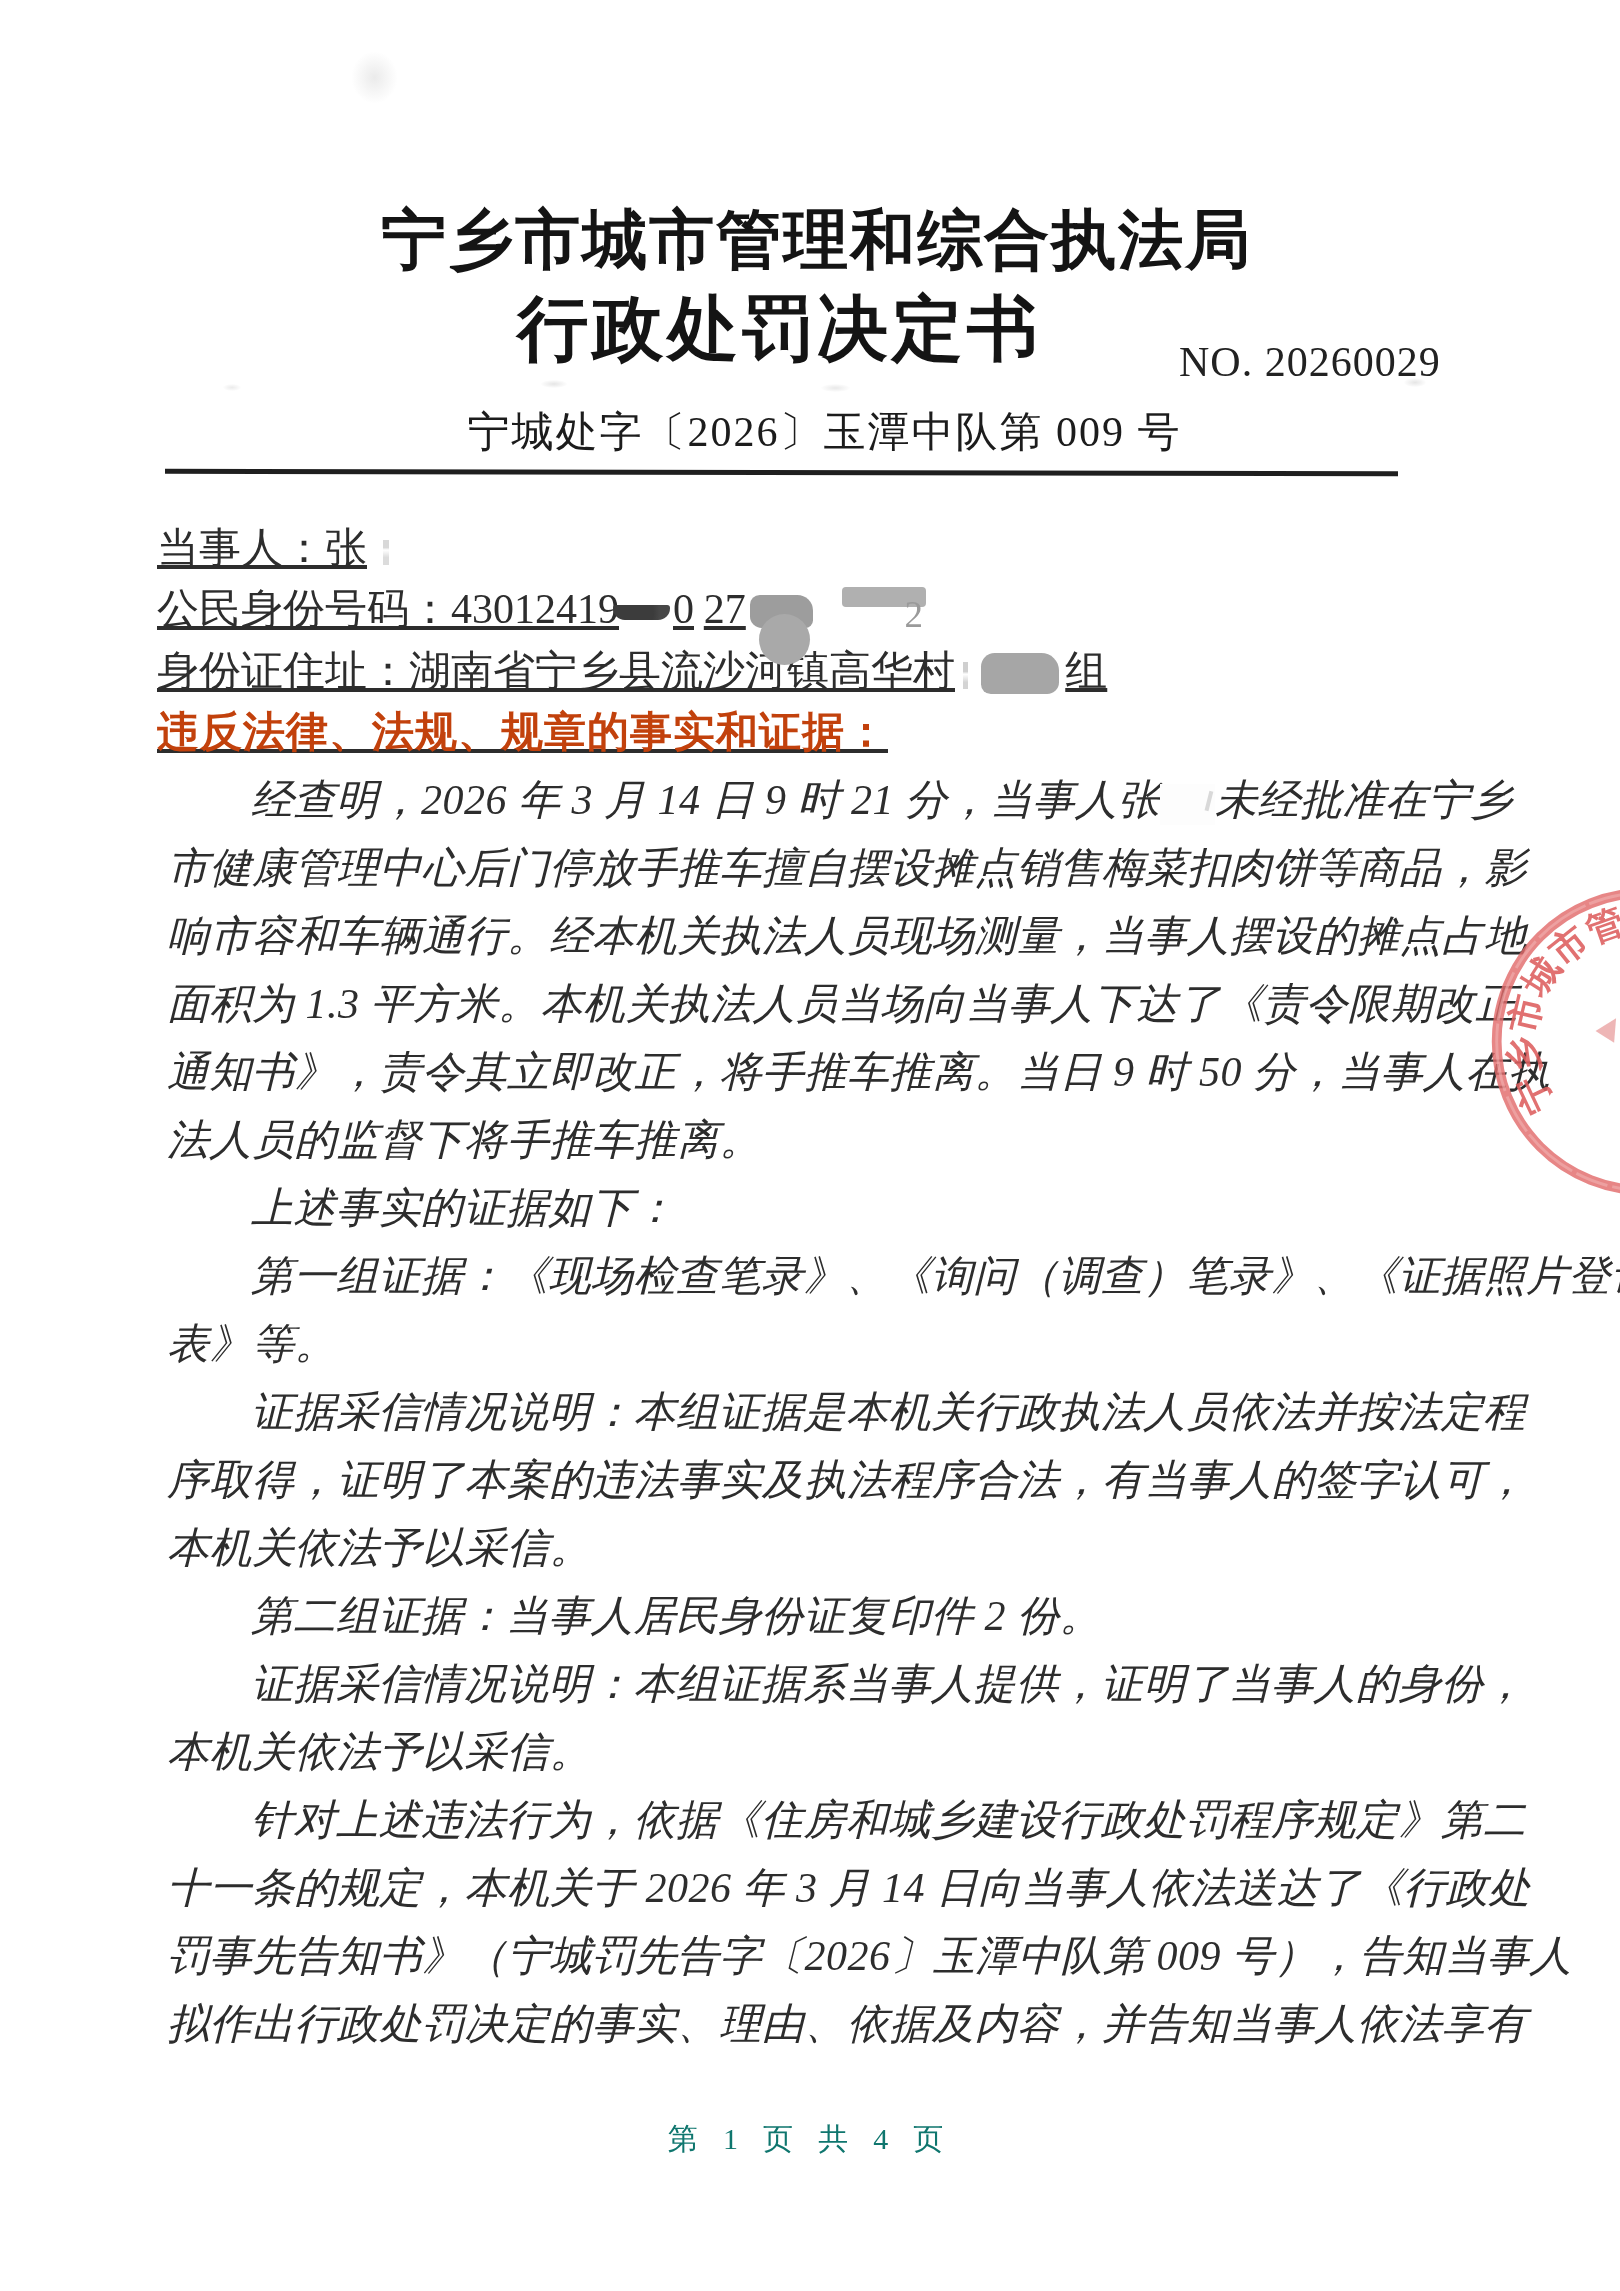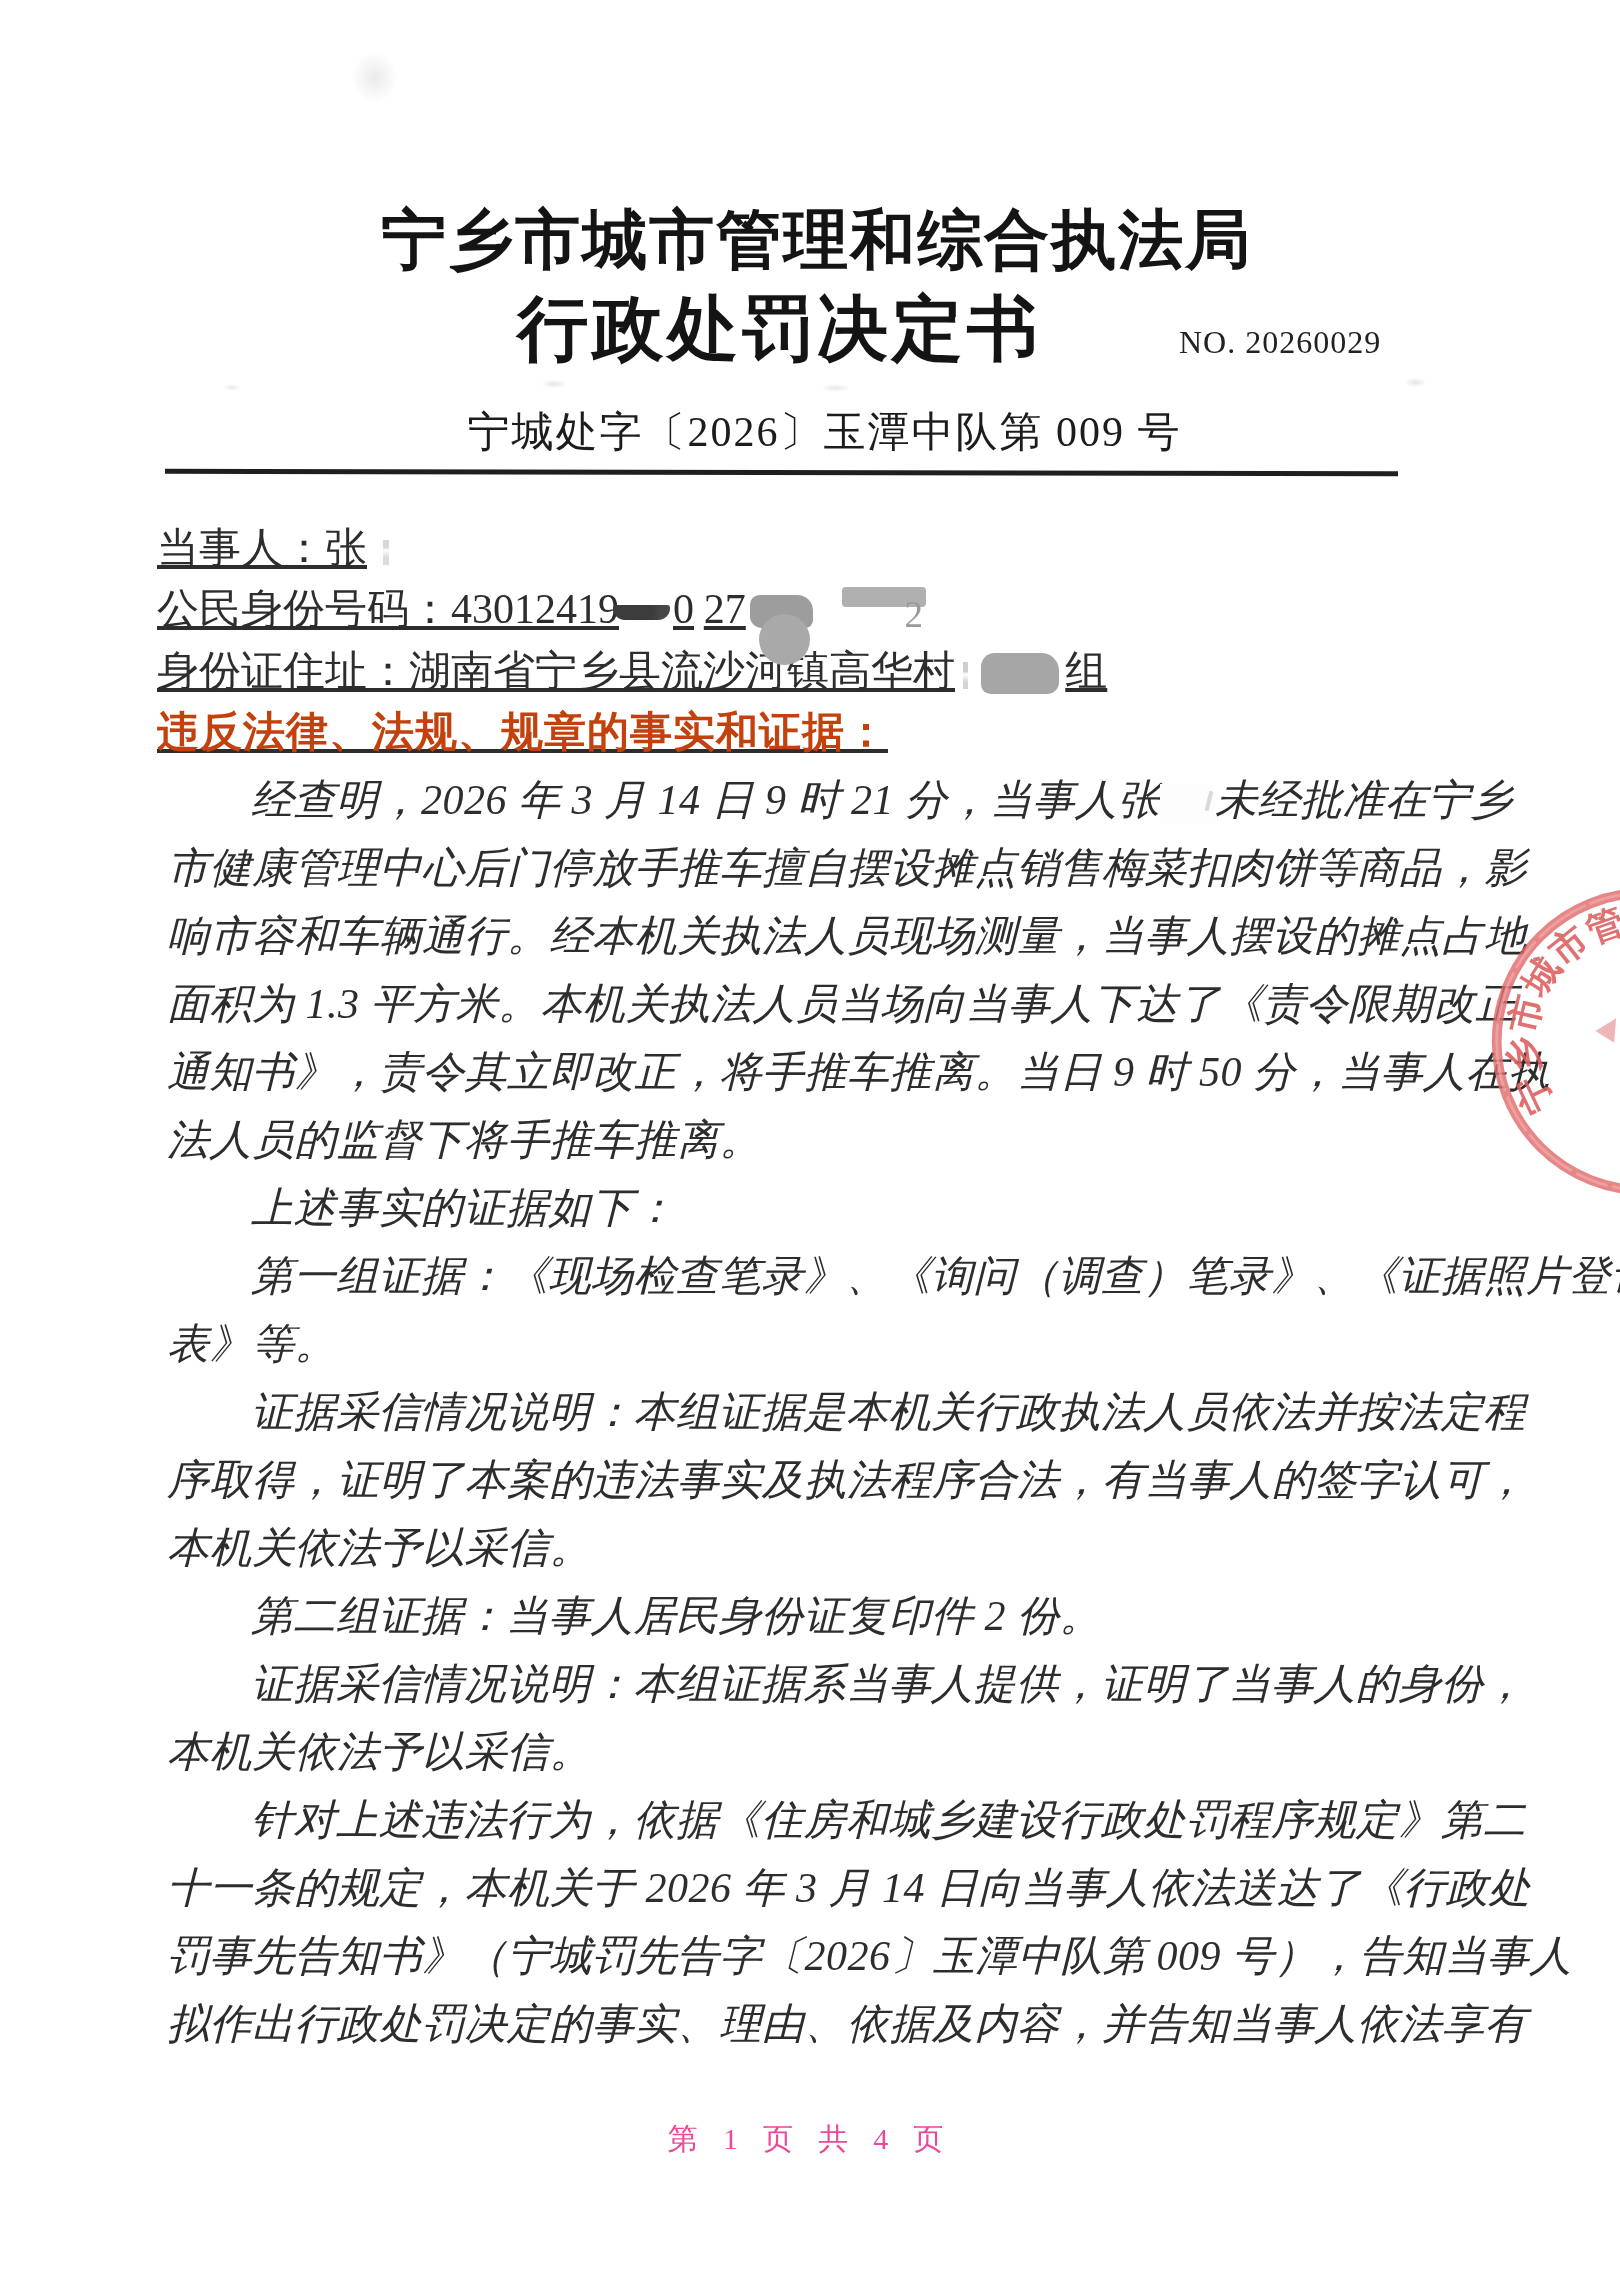--- a/index.html
+++ b/index.html
@@ -17,22 +17,22 @@
     position:absolute;top:196px;left:0;width:1620px;
     text-align:center;padding-left:13.7px;box-sizing:border-box;
     font-size:65px;font-weight:800;letter-spacing:2px;color:#141414;
   }
   .title2{
     position:absolute;top:282px;left:0;width:1620px;
     text-align:center;padding-right:61px;box-sizing:border-box;
     font-size:71px;font-weight:800;letter-spacing:3.9px;color:#141414;
   }
   .serial{
-    position:absolute;left:1179px;top:324px;
-    font-size:32px;color:#222;letter-spacing:1px;white-space:nowrap;
+    position:absolute;left:1179px;top:338px;
+    font-size:42px;color:#222;letter-spacing:1px;white-space:nowrap;
   }
   .caseno{
     position:absolute;top:404px;left:0;width:1620px;
     text-align:center;padding-left:29px;box-sizing:border-box;
     font-size:42px;letter-spacing:2px;color:#1c1c1c;
   }
   .rule{
     position:absolute;top:470px;left:165px;width:1233px;height:4.9px;
     background:#1f1f1f;transform:rotate(0.12deg);
   }
@@ -45,21 +45,21 @@
   
   .bodytext{
     position:absolute;left:167px;top:766px;width:1304px;
     font-size:42px;line-height:68px;letter-spacing:0.5px;font-style:italic;
   }
   .bline{white-space:nowrap;}
   .indent{padding-left:84px;}
   
   .footer{
     position:absolute;top:2119px;left:0;width:1620px;
-    text-align:center;font-size:30px;letter-spacing:8.8px;color:#ec4899;
+    text-align:center;font-size:30px;letter-spacing:8.8px;color:#0f766e;
   }
   
   .name-mark{
     display:inline-block;width:5.9px;height:25.5px;margin-left:15.7px;
     background:linear-gradient(#d8d8d8 30%,transparent 40%,#dcdcdc 70%);
     vertical-align:middle;
   }
   .smear{
     display:inline-block;width:57px;height:14.7px;margin:0 2.9px 0 -5.9px;
     background:radial-gradient(circle at 25% 50%,#3c3c3c 60%,transparent 75%),

